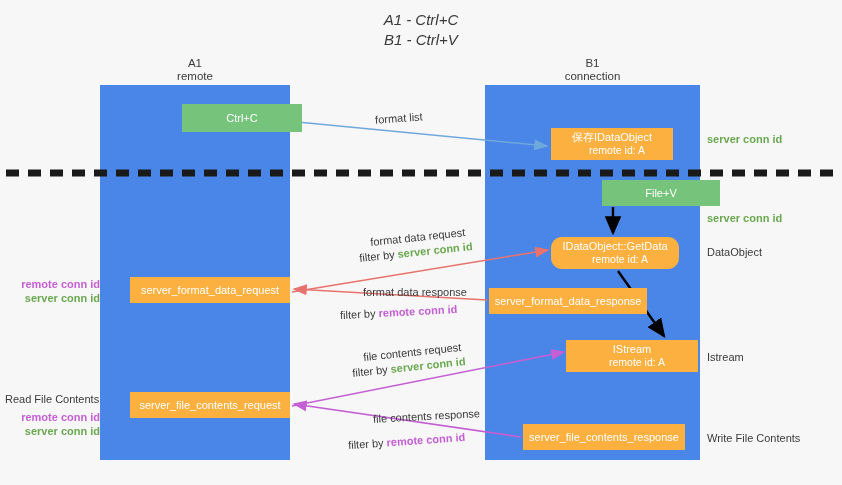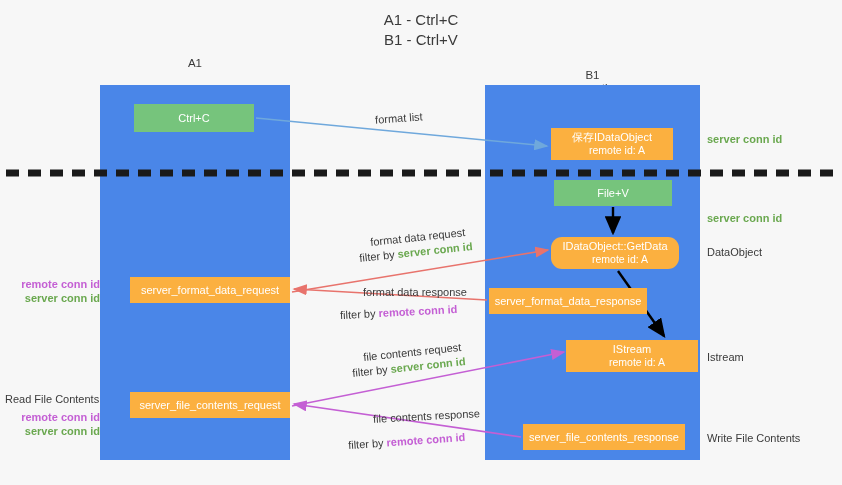--- a/index.html
+++ b/index.html
@@ -8,44 +8,44 @@
     background:#f7f7f7;
     font-family:"Liberation Sans", sans-serif;
     position:relative;
     overflow:hidden;
     color:#333;
   }
   #stage{position:absolute;left:0;top:0;width:842px;height:485px;}
 
   .title{
     position:absolute;left:0;top:10px;width:842px;
-    text-align:center;font-size:15px;color:#3a3a3a;line-height:20px;
+    text-align:center;font-size:15px;color:#3a3a3a;line-height:20px;font-style:italic;
   }
   .title div{white-space:nowrap;}
 
   .lane{
     position:absolute;background:#4a86e8;
   }
   #lane-a{left:100px;top:85px;width:190px;height:375px;}
   #lane-b{left:485px;top:85px;width:215px;height:375px;}
 
   .lane-head{
     position:absolute;text-align:center;font-size:11.5px;color:#3a3a3a;
     line-height:13px;
   }
   #head-a{left:100px;top:57px;width:190px;}
-  #head-b{left:485px;top:57px;width:215px;margin-top:12px;}
+  #head-b{left:485px;top:57px;width:215px;}
 
   .box{
     position:absolute;box-sizing:border-box;
     display:flex;flex-direction:column;align-items:center;justify-content:center;
     font-size:11px;color:#ffffff;text-align:center;line-height:13px;
     padding:3px 6px;
   }
-  .box.green{background:#76c47c;}
+  .box.green{background:#76c47c;margin-left:48px;}
   .box.orange{background:#fbb040;}
   .box .l2{font-size:10.5px;margin-left:10px;}
 
   #box-ctrlc{left:134px;top:104px;width:120px;height:28px;}
   #box-save{left:551px;top:128px;width:122px;height:32px;}
   #box-ctrlv{left:554px;top:180px;width:118px;height:26px;}
   #box-getdata{left:551px;top:237px;width:128px;height:32px;border-radius:11px;}
   #box-fmt-req{left:130px;top:277px;width:160px;height:26px;}
   #box-fmt-resp{left:489px;top:288px;width:158px;height:26px;}
   #box-istream{left:566px;top:340px;width:132px;height:32px;}
@@ -92,20 +92,21 @@
 
 <div id="stage">
 
   <div class="title">
     <div>A1 - Ctrl+C</div>
     <div>B1 - Ctrl+V</div>
   </div>
 
   <div class="lane-head" id="head-a">
     <div>A1</div>
+    <div>remote</div>
   </div>
   <div class="lane-head" id="head-b">
     <div>B1</div>
     <div>connection</div>
   </div>
 
   <div class="lane" id="lane-a"></div>
   <div class="lane" id="lane-b"></div>
 
   <svg class="overlay" viewBox="0 0 842 485">

